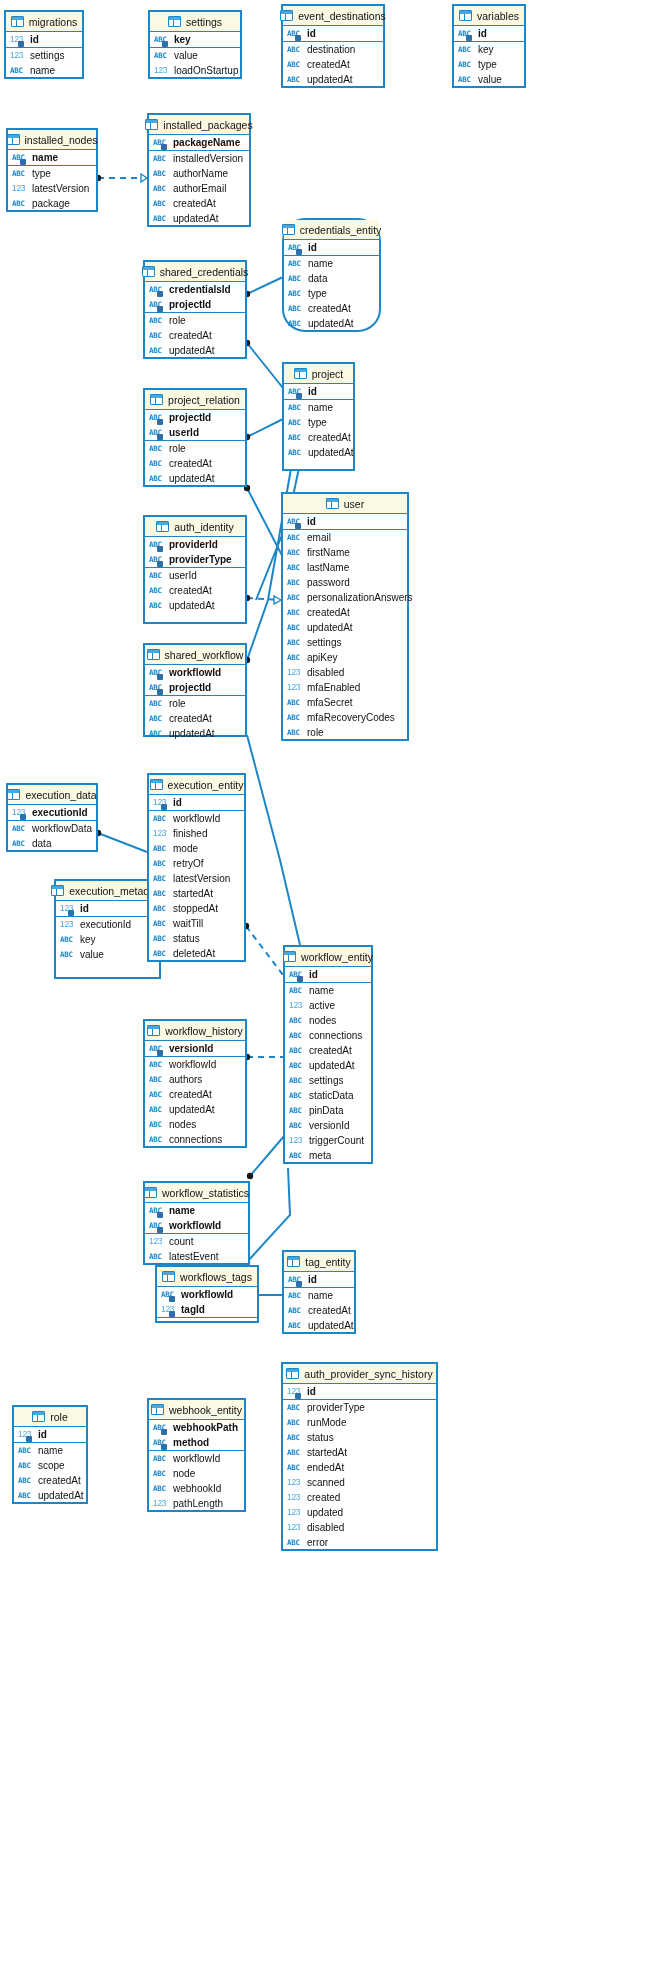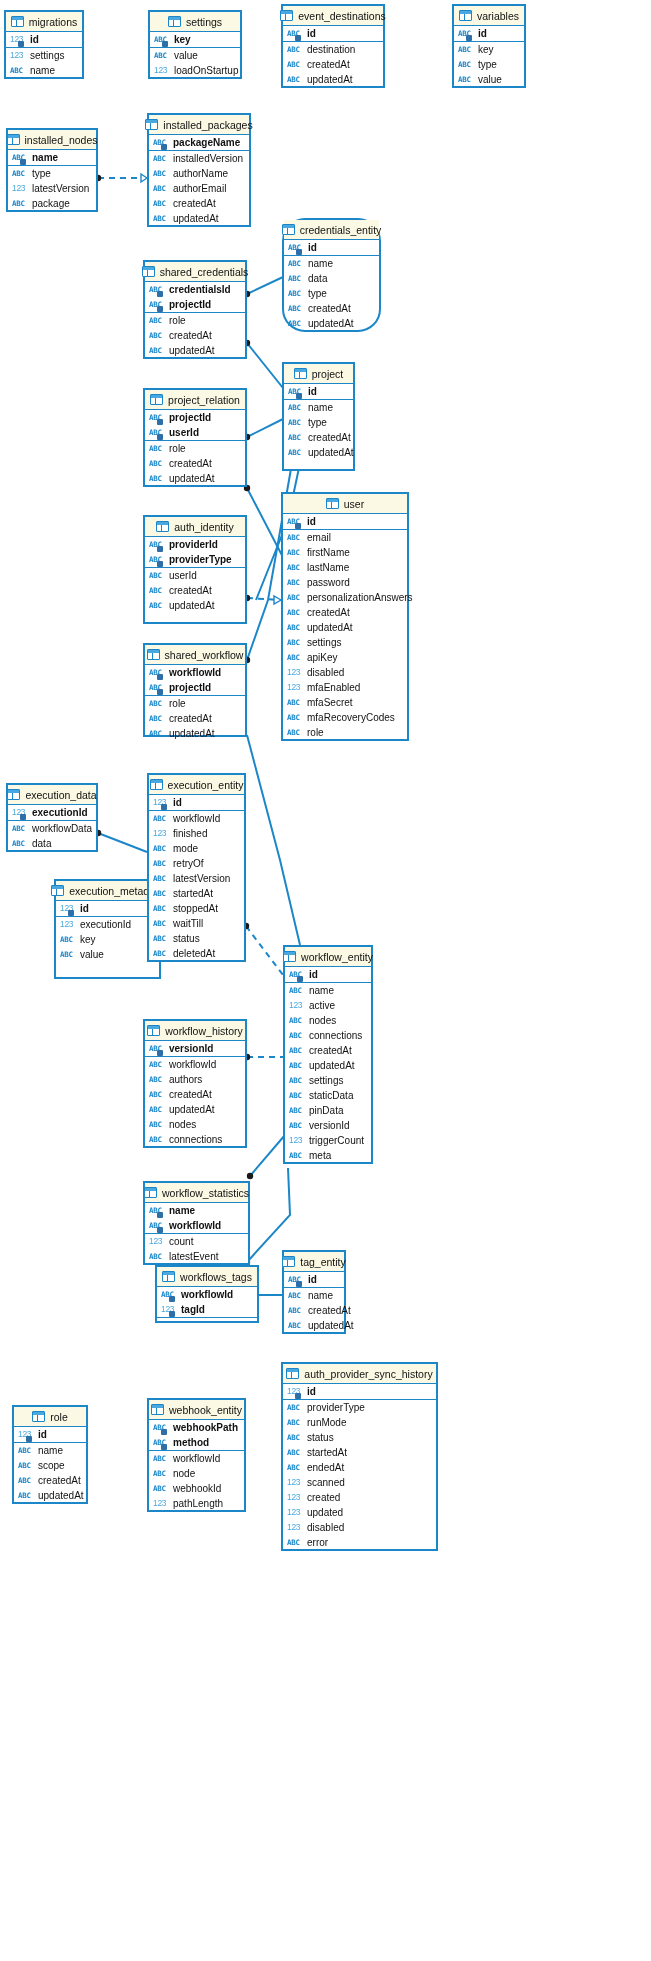--- a/index.html
+++ b/index.html
@@ -768,21 +768,21 @@
           <span class="ty">ABC<span class="keybadge" style="font-size: 0px;">⚷</span></span>
           <span class="aname">workflowId</span>
         </div>
         <div class="attr pk">
           <span class="ty num">123<span class="keybadge" style="font-size: 0px;">⚷</span></span>
           <span class="aname">tagId</span>
         </div>
       </div>
       <div style="height: 5px;"></div>
     </div>
-    <div class="entity" style="left: 282px; top: 1250px; width: 64px; height: 84px;">
+    <div class="entity" style="left: 282px; top: 1250px; width: 74px; height: 84px;">
       <div class="ent-title">
         <span class="tbl-icon"></span>
         <span class="tname">tag_entity</span>
       </div>
       <div class="pk-group">
         <div class="attr pk">
           <span class="ty">ABC<span class="keybadge" style="font-size: 0px;">⚷</span></span>
           <span class="aname">id</span>
         </div>
       </div>

